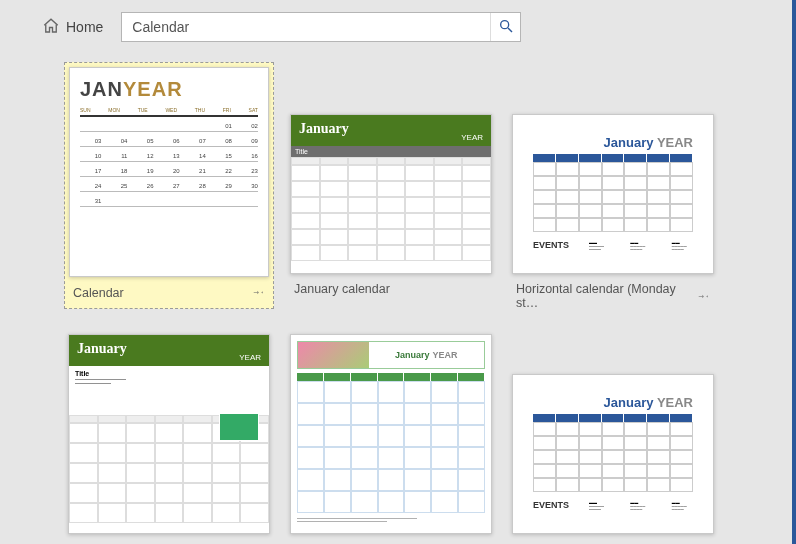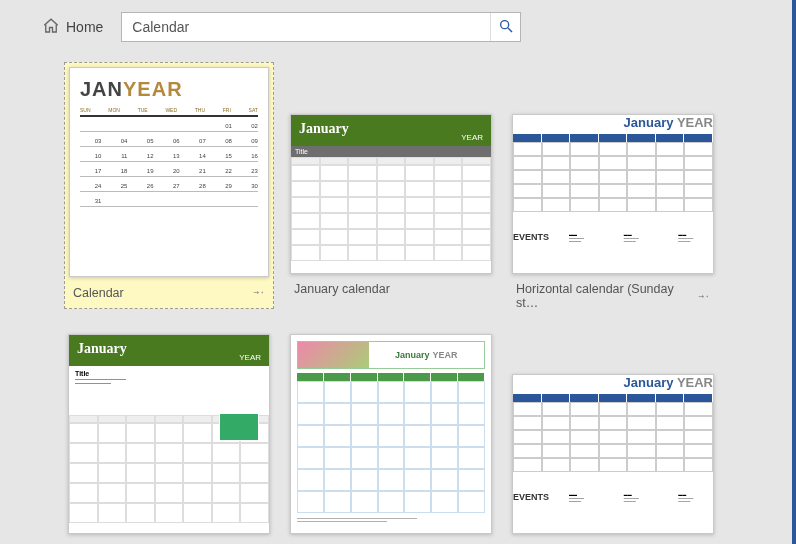--- a/index.html
+++ b/index.html
@@ -118,29 +118,29 @@
   .tb-green .title-bar { background: #6e6e6e; color:#fff; font-size: 7px; padding: 2px 4px; }
   .tb-green .grid { display: grid; grid-template-columns: repeat(7,1fr); }
   .tb-green .grid .hcell { background:#eee; border:0.5px solid #ddd; height:8px; font-size:4px; color:#777; text-align:center; }
   .tb-green .grid .cell { border:0.5px solid #ddd; height:16px; }
   .tb-green.portrait .grid .cell { height: 20px; }
   .tb-green.portrait .photo { position:absolute; right:10px; top:78px; width:40px; height:28px; background:#3a6; border:1px solid #fff; }
   .tb-green.portrait .titletxt { font-size:7px; font-weight:bold; padding:4px 6px 0 6px; }
   .tb-green.portrait .lorem { font-size:3px; color:#888; padding:1px 6px 4px 6px; line-height:1.2; }
 
   
-  .tb-blue { padding: 0; }
+  .tb-blue { padding: 20px; }
   .tb-blue .hdr { text-align: right; font-size: 13px; font-weight: 700; }
   .tb-blue .hdr .m { color: #2b579a; }
   .tb-blue .hdr .y { color: #888; }
   .tb-blue .bar { display:grid; grid-template-columns: repeat(7,1fr); margin-top:4px; }
   .tb-blue .bar div { background:#2b579a; height:8px; border-right:1px solid #fff; }
   .tb-blue .grid { display:grid; grid-template-columns: repeat(7,1fr); }
   .tb-blue .grid div { border:0.5px solid #ccc; height:14px; }
-  .tb-blue .events { display:flex; margin-top:20px; gap:20px; }
+  .tb-blue .events { display:flex; margin-top:8px; gap:20px; }
   .tb-blue .events .lbl { font-size:9px; font-weight:700; color:#333; }
   .tb-blue .events .col { flex:1; }
   .tb-blue .events .col .h { font-size:4px; font-weight:bold; }
   .tb-blue .events .col .t { font-size:3px; color:#999; line-height:1.1; }
 
   
   .t5 { padding: 6px; }
   .t5 .top { display:flex; border:1px solid #9c9; }
   .t5 .top .ph { width:38%; background: linear-gradient(135deg,#e8a,#ac7); height:26px; }
   .t5 .top .tt { flex:1; display:flex; align-items:center; justify-content:center; font-size:9px; font-weight:700; }
@@ -385,21 +385,21 @@
             <div class="h">▬▬</div>
             <div class="t">▬▬▬▬▬<br>▬▬▬▬</div>
           </div>
         <div class="col">
             <div class="h">▬▬</div>
             <div class="t">▬▬▬▬▬<br>▬▬▬▬</div>
           </div>
       </div>
     </div>
     <div class="label-row">
-      <span>Horizontal calendar (Sunday st…</span>
+      <span>Horizontal calendar (Monday st…</span>
       <span>
         <svg class="pin-icon" viewBox="0 0 24 24" fill="#666">
             <path d="M14 3l7 7-4 1-3 3v5l-2-2-5 5-1-1 5-5-2-2h5l3-3 1-4z" transform="rotate(45 12 12)"></path>
           </svg>
       </span>
     </div>
   </div>
 
   <div class="tpl row2">
     <div class="thumb portrait2 portrait tb-green" style="height:200px;">

